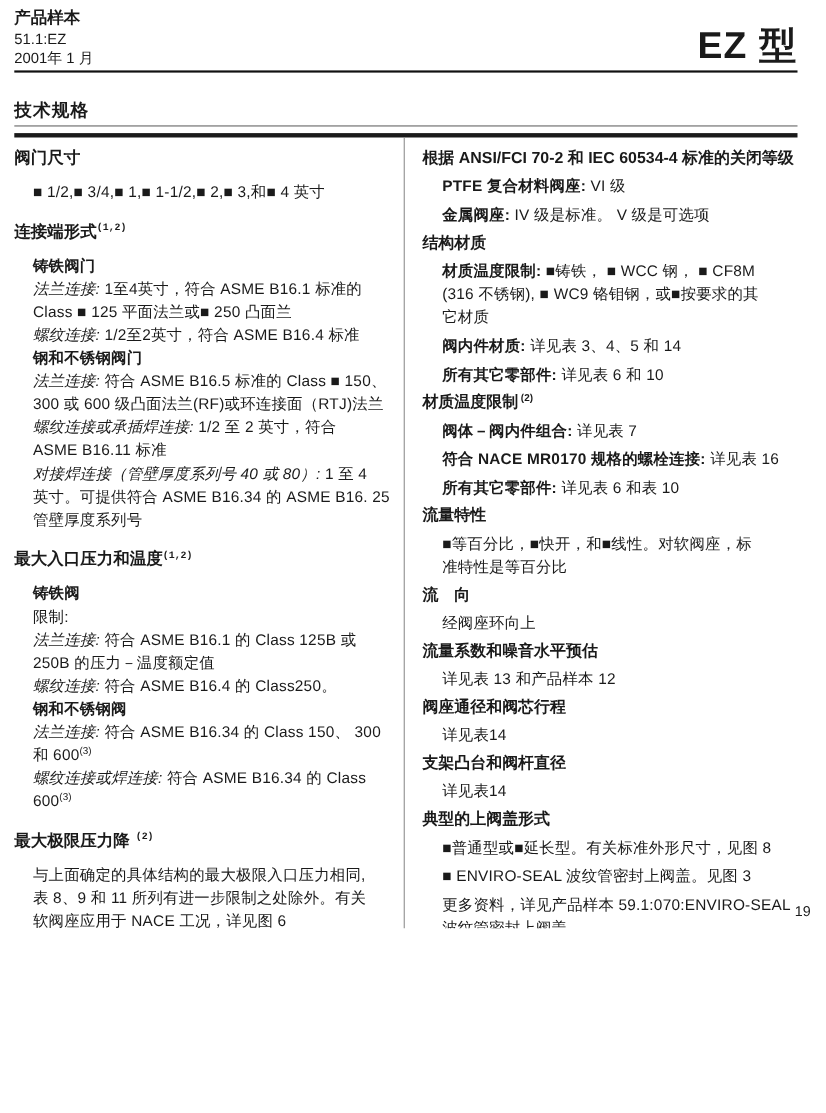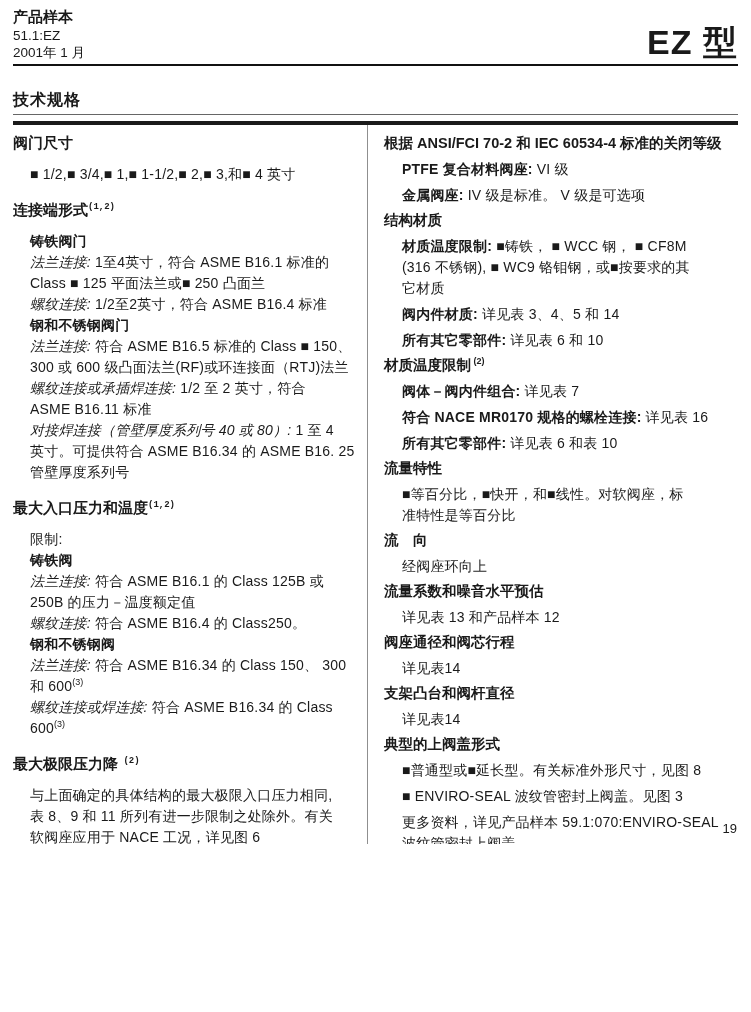--- a/index.html
+++ b/index.html
@@ -1,20 +1,20 @@
 <!DOCTYPE html>
 <html><head>
 <meta charset="utf-8">
 <style>
   html,body{margin:0;padding:0;background:#ffffff;}
   .page{
     width:751px;height:844px;box-sizing:border-box;position:relative;
     background:#fff;color:#1a1a1a;
     font-family:"Liberation Sans","DejaVu Sans",sans-serif;
-    padding:8px 13px 0 13px;overflow:hidden;
+    padding:8px 26px 0 13px;overflow:hidden;
   }
   
   .hdr{display:flex;justify-content:space-between;align-items:flex-end;}
   .hdr-bulletin{font-size:15px;font-weight:bold;line-height:1.25;}
   .hdr-doc,.hdr-date{font-size:13.5px;line-height:1.28;}
   .hdr-product{font-size:34px;font-weight:bold;letter-spacing:1px;line-height:1;padding-bottom:2px;}
   .hdr-rule{border-top:2px solid #111;margin-top:3px;}
   
   .sec-title{font-size:16px;font-weight:bold;margin:24px 0 3px 0;letter-spacing:1px;}
   .title-hairline{border-top:1px solid #666;}
@@ -86,22 +86,22 @@
           <div class="ln"><span>ASME B16.11 标准</span></div>
           <div class="ln"><span class="seg-i">对接焊连接（管壁厚度系列号 40 或 80）:</span><span> 1 至 4</span></div>
           <div class="ln"><span>英寸。可提供符合 ASME B16.34 的 ASME B16. 25</span></div>
           <div class="ln"><span>管壁厚度系列号</span></div>
         </div>
       </div>
 
       <div class="sec">
         <div class="sec-h"><span>最大入口压力和温度</span><sup>(1,2)</sup></div>
         <div class="sec-body">
+          <div class="ln"><span class="seg-b">铸铁阀</span></div>
           <div class="ln"><span>限制:</span></div>
-          <div class="ln"><span class="seg-b">铸铁阀</span></div>
           <div class="ln"><span class="seg-i">法兰连接:</span><span> 符合 ASME B16.1 的 Class 125B 或</span></div>
           <div class="ln"><span>250B 的压力－温度额定值</span></div>
           <div class="ln"><span class="seg-i">螺纹连接:</span><span> 符合 ASME B16.4 的 Class250。</span></div>
           <div class="ln"><span class="seg-b">钢和不锈钢阀</span></div>
           <div class="ln"><span class="seg-i">法兰连接:</span><span> 符合 ASME B16.34 的 Class 150、 300</span></div>
           <div class="ln"><span>和 600</span><sup>(3)</sup></div>
           <div class="ln"><span class="seg-i">螺纹连接或焊连接:</span><span> 符合 ASME B16.34 的 Class</span></div>
           <div class="ln"><span>600</span><sup>(3)</sup></div>
         </div>
       </div>

